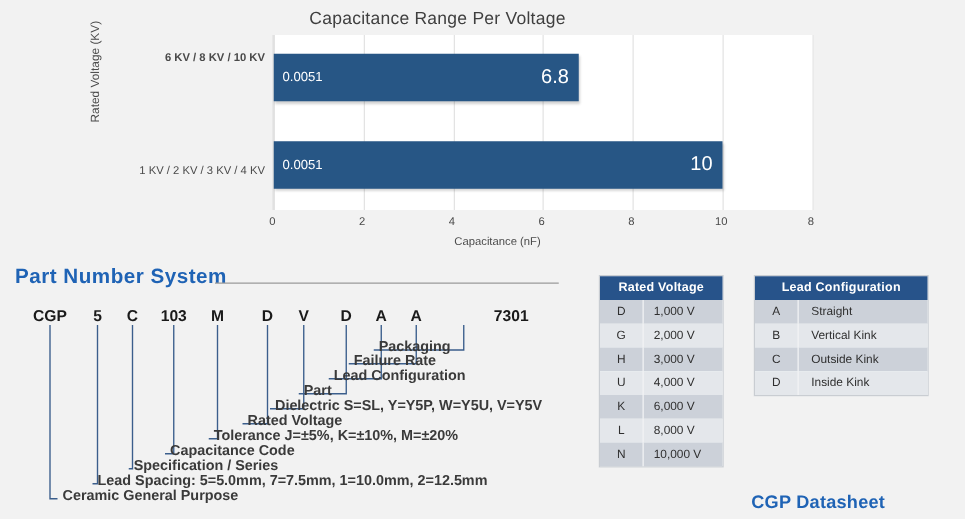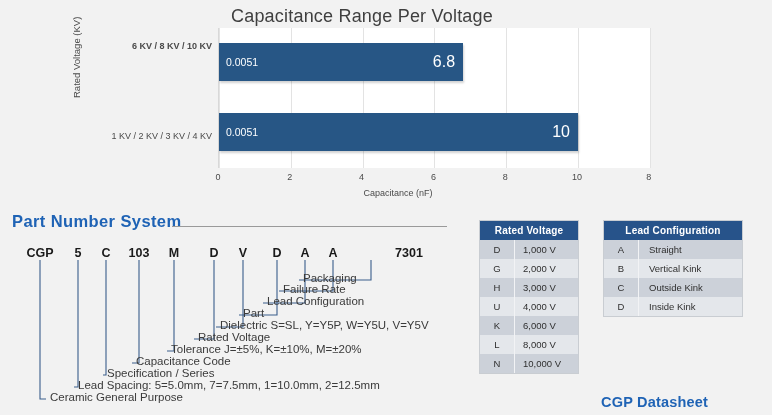--- a/index.html
+++ b/index.html
@@ -19,25 +19,25 @@
   
   .chart-section {
     position: absolute;
     left: 0;
     top: 0;
     width: 772px;
     height: 205px;
   }
   .chart-title {
     position: absolute;
-    left: 12px;
+    left: 0;
     top: 6px;
     width: 700px;
     text-align: center;
-    font-size: 18px;
+    font-size: 14px;
     color: #3f3f3f;
     letter-spacing: .2px;
   }
   
   .plot {
     position: absolute;
     left: 218px;
     top: 28px;
     width: 432px;   
     height: 140px;
@@ -163,20 +163,21 @@
     top: 260px;
     width: 460px;
     height: 155px;
   }
 
   .desc {
     position: absolute;
     font-size: 11.5px;
     color: #3a3a3a;
     white-space: nowrap;
+    font-weight: bold;
   }
 
   
   .tbl {
     position: absolute;
     border: 1px solid #c9cdd2;
     background: #fff;
   }
   .tbl-head {
     background: #27538a;

